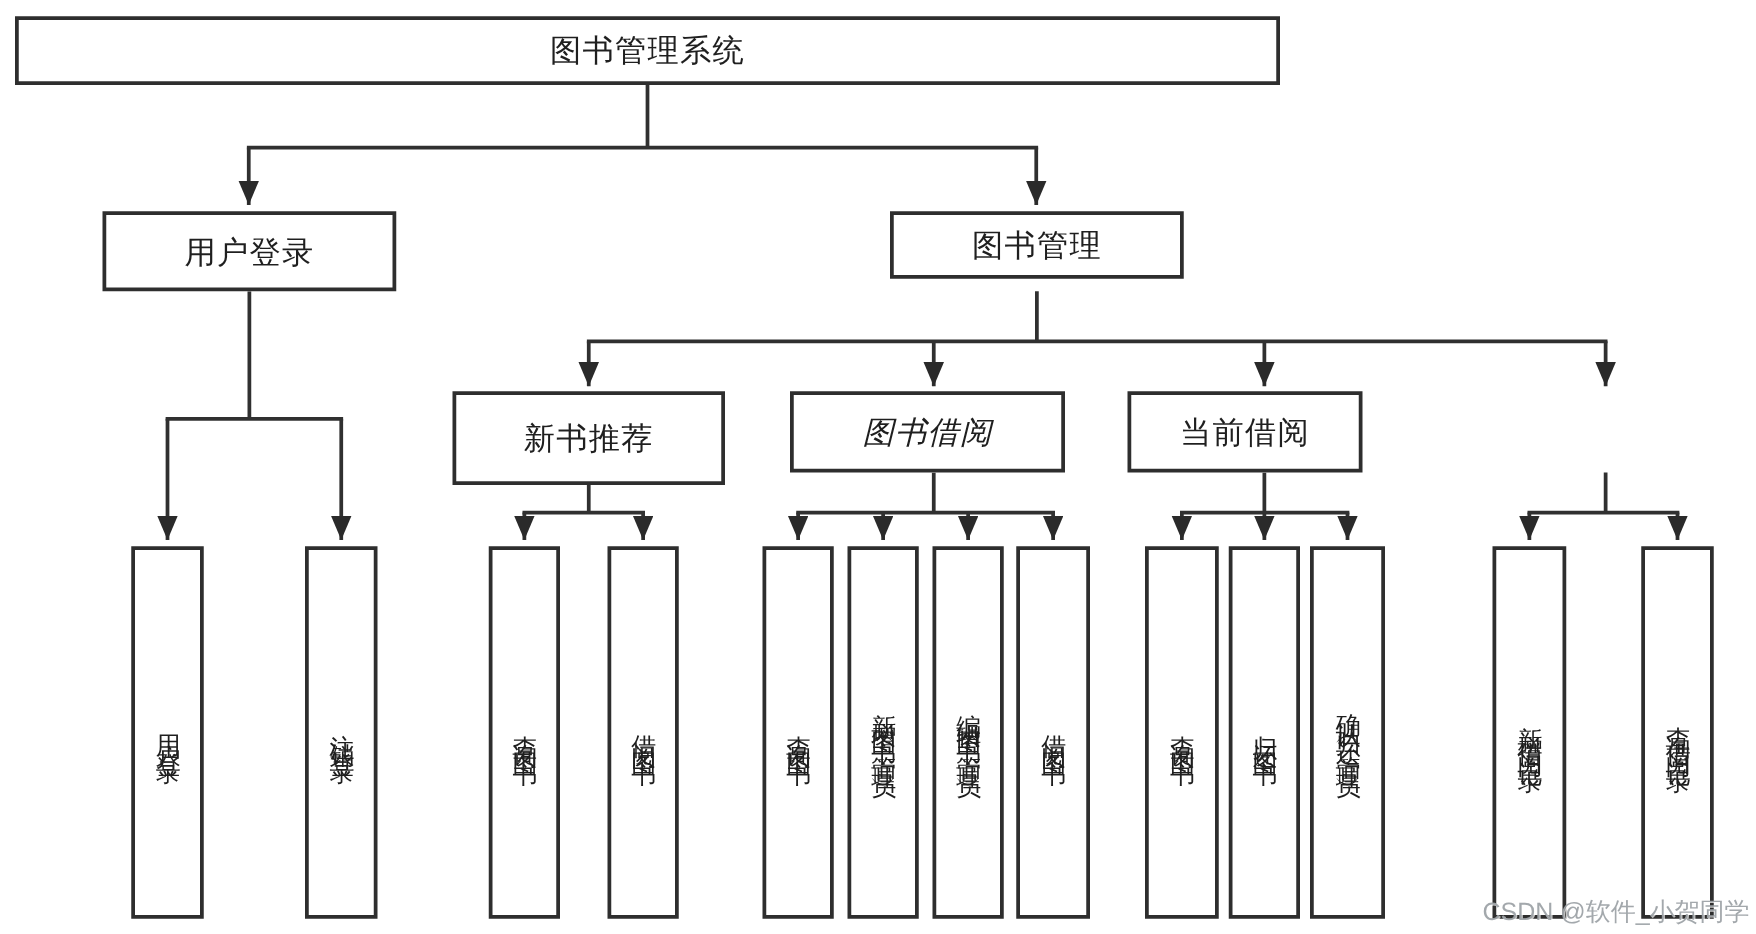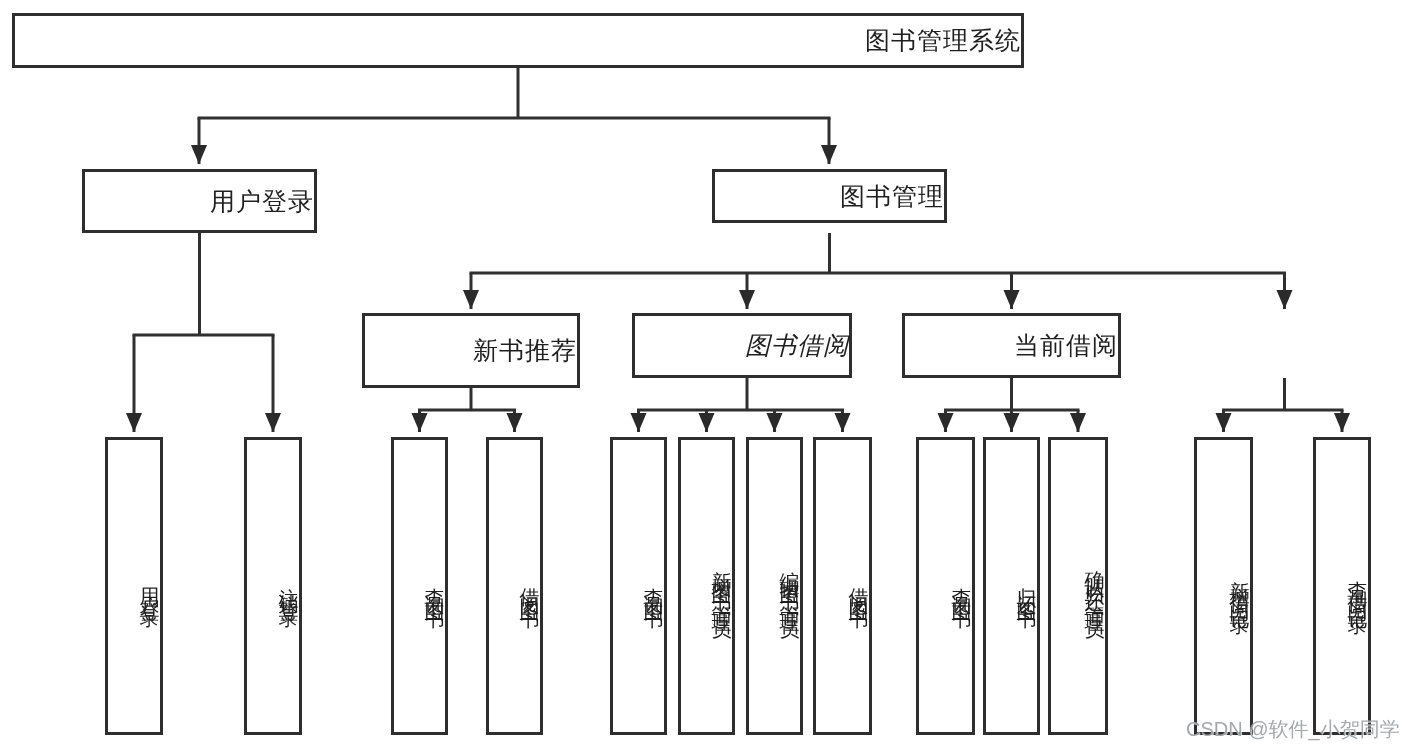--- a/index.html
+++ b/index.html
@@ -17,21 +17,21 @@
     width: 1405px; height: 747px;
     z-index: 1;
   }
   .node {
     position: absolute;
     box-sizing: border-box;
     background: #ffffff;
     border: 3px solid #2e2e2e;
     display: flex;
     align-items: center;
-    justify-content: flex-end;
+    justify-content: center;
     z-index: 2;
     color: #1f1f1f;
   }
   .hbox .label {
     font-size: 25px;
     letter-spacing: 1px;
     white-space: nowrap;
   }
   .vbox .label {
     writing-mode: vertical-rl;
@@ -116,21 +116,21 @@
   <div class="node hbox" style="left:712px; top:169px; width:235px; height:54px;">
     <span class="label">图书管理</span>
   </div>
 
   <div class="node hbox" style="left:362px; top:313px; width:218px; height:75px;">
     <span class="label">新书推荐</span>
   </div>
   <div class="node hbox" style="left:632px; top:313px; width:220px; height:65px;font-style:italic;">
     <span class="label">图书借阅</span>
   </div>
-  <div class="node hbox" style="left:902px; top:313px; width:219px; height:65px;">
+  <div class="node hbox" style="left:902px; top:313px; width:188px; height:65px;">
     <span class="label">当前借阅</span>
   </div>
 
   <div class="node vbox" style="left:105px; top:437px; width:58px; height:298px;">
     <span class="label">用户登录</span>
   </div>
   <div class="node vbox" style="left:244px; top:437px; width:58px; height:298px;">
     <span class="label">注销登录</span>
   </div>
 

